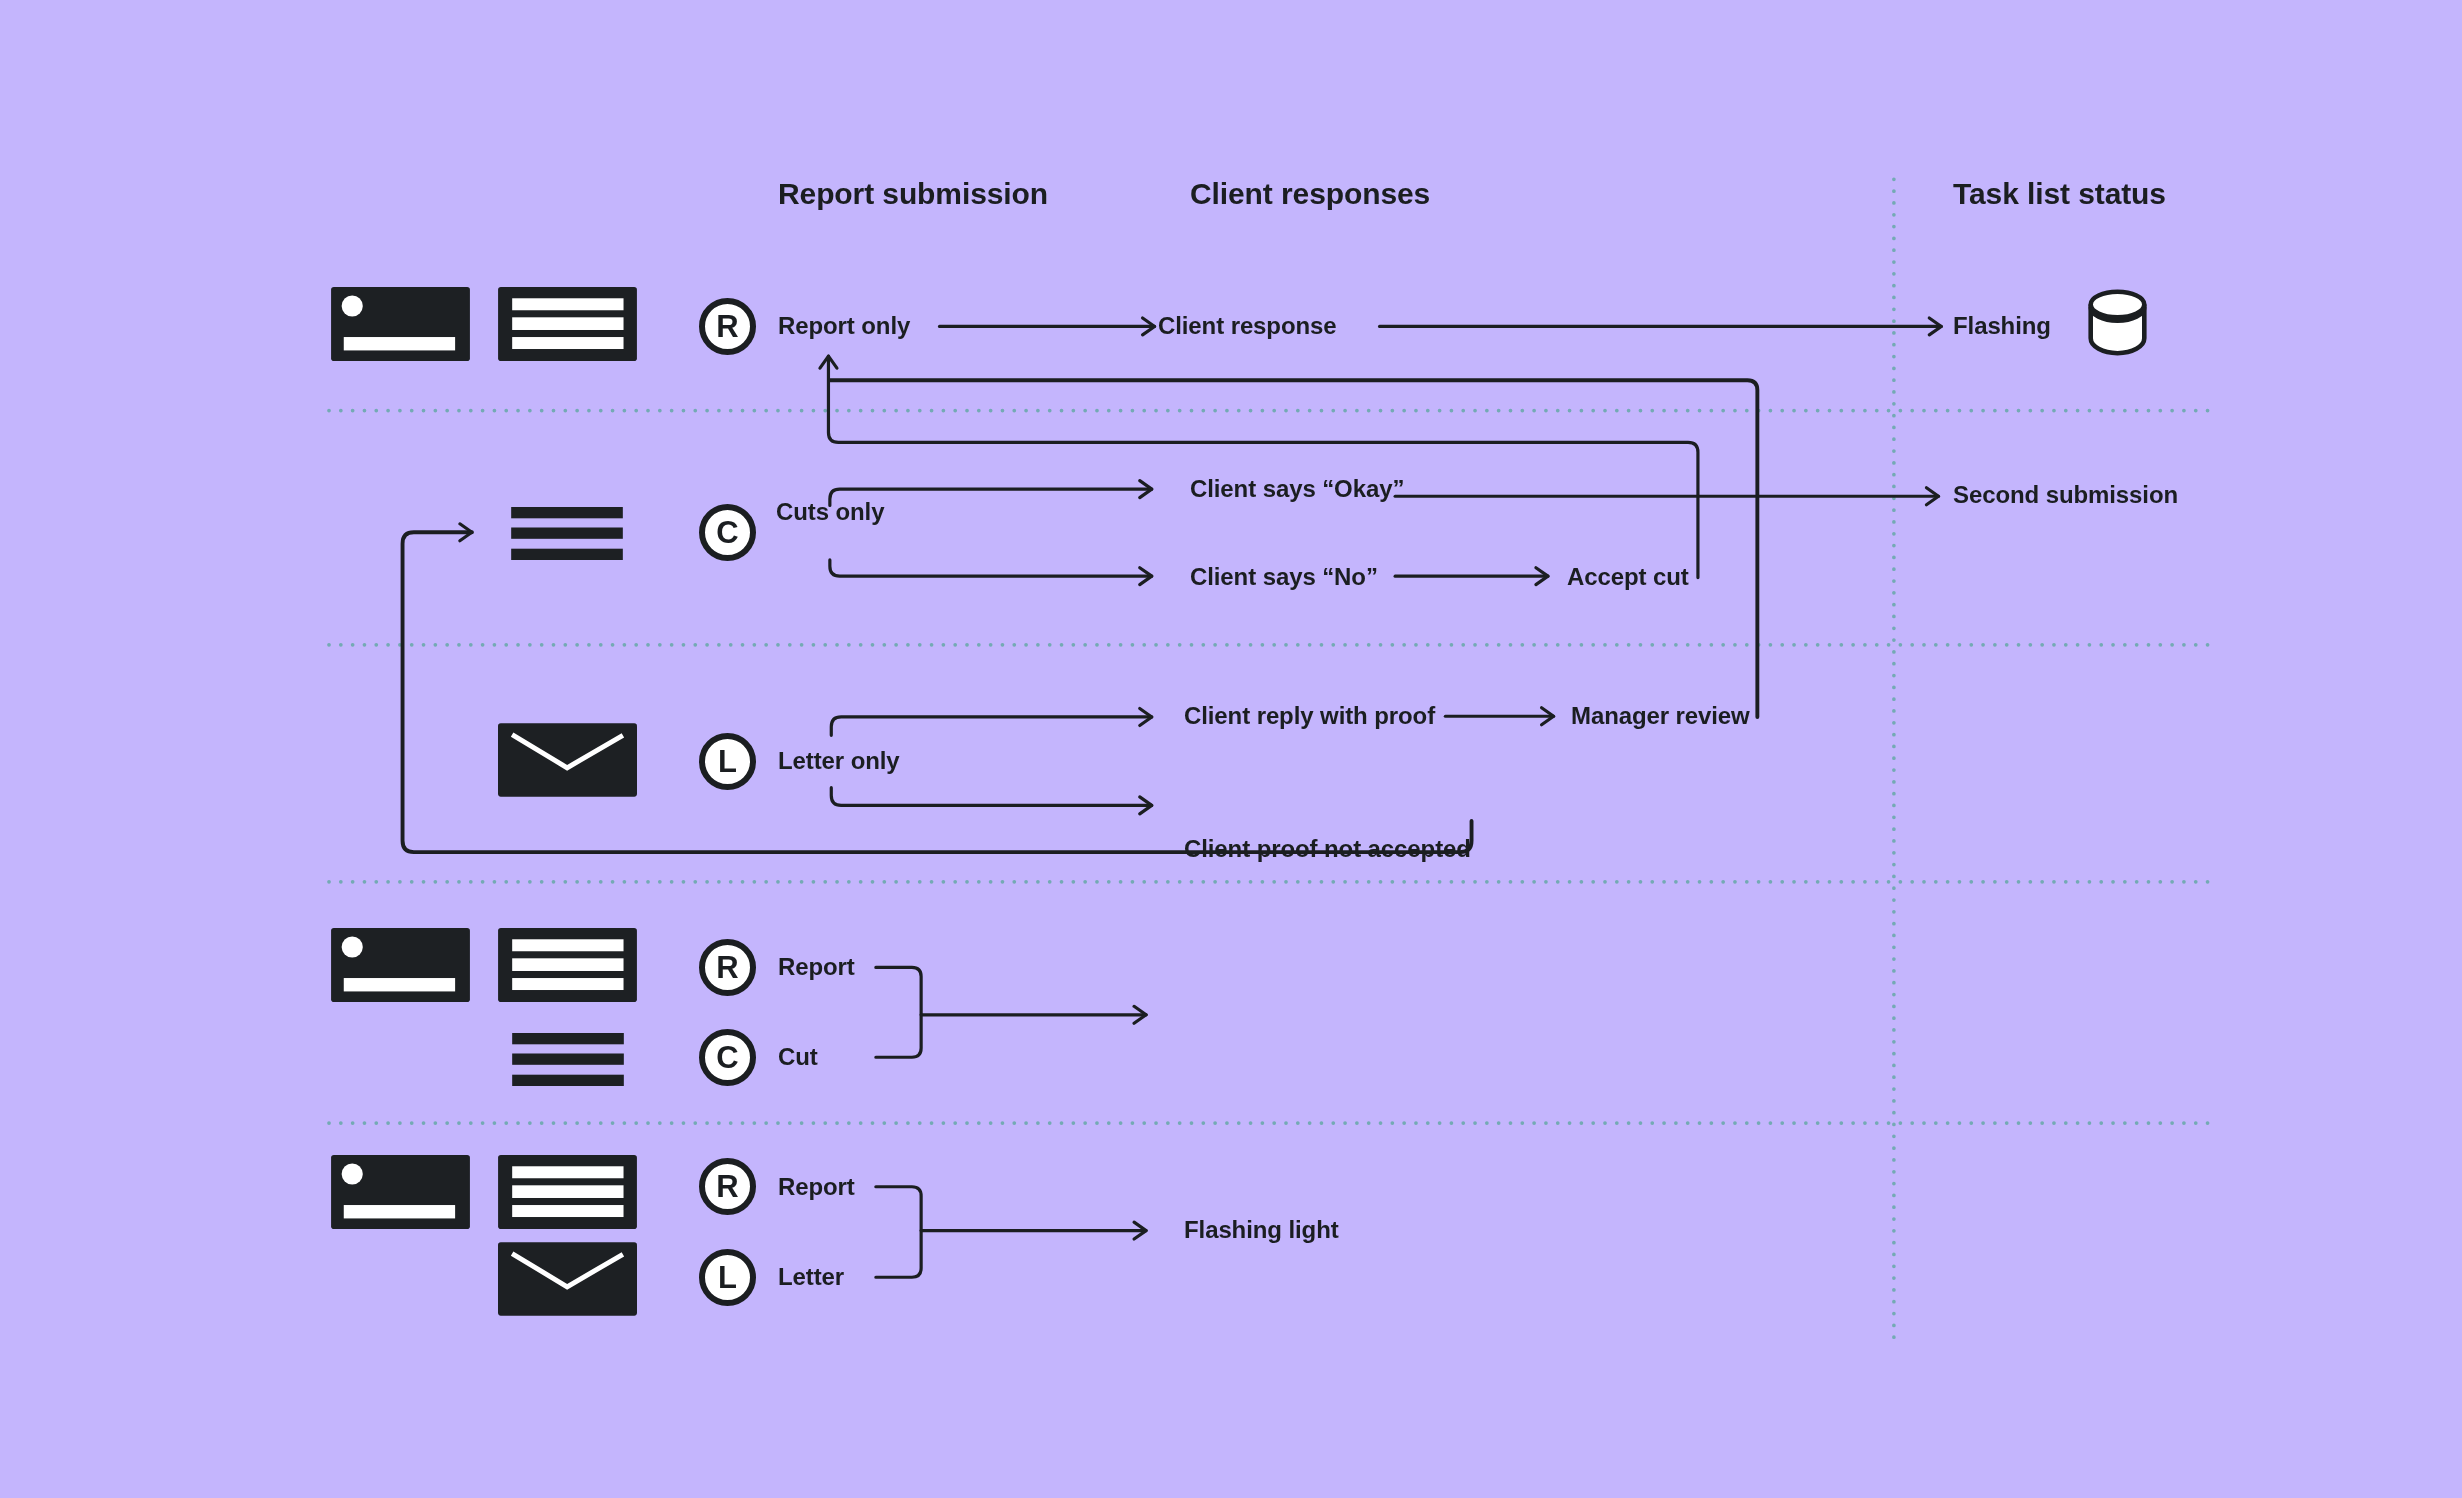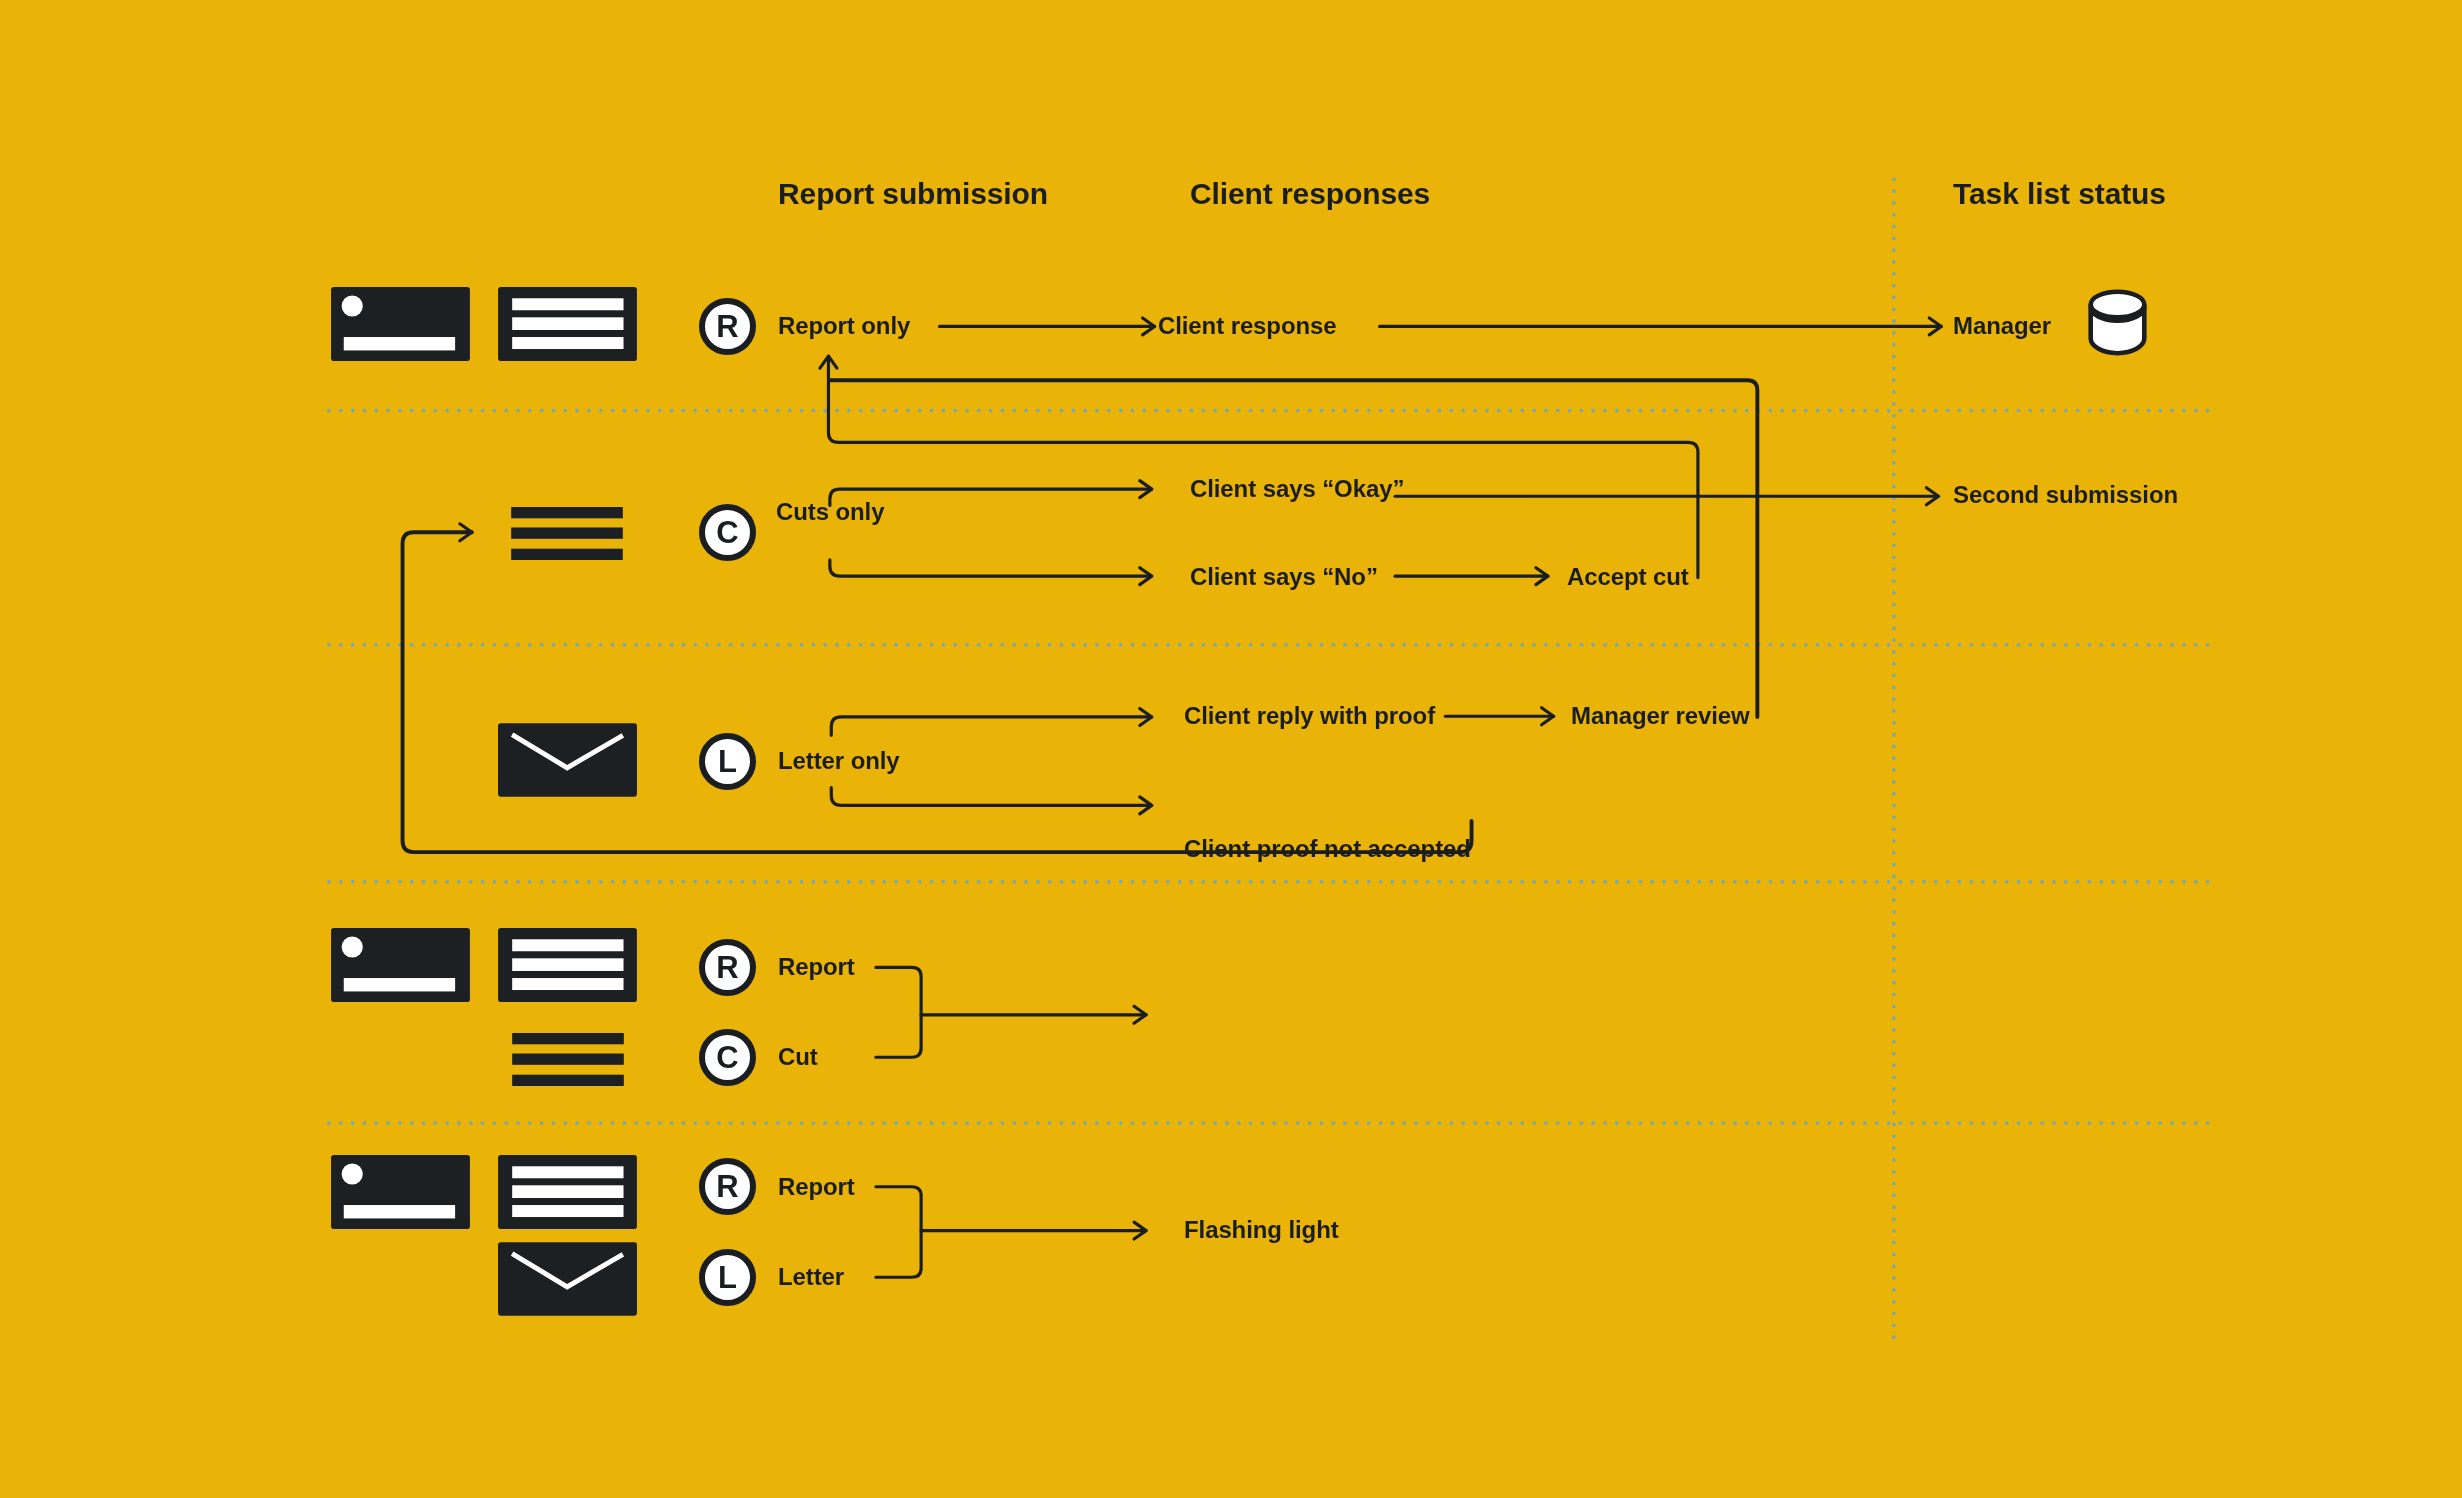--- a/index.html
+++ b/index.html
@@ -1,20 +1,20 @@
 <!DOCTYPE html>
 <html style="font-size:11.3px"><head>
 <meta charset="utf-8">
 <style>
   html, body { margin: 0; padding: 0; background: #e8f5f7; }
   .canvas {
     position: relative;
     width: 2462px;
     height: 1499px;
-    background: #eab308;
+    background: #c4b5fd;
     font-family: "Liberation Sans", sans-serif;
     color: #1b1e21;
     overflow: hidden;
   }
   .hdr {
     position: absolute;
     font-size: 30px;
     font-weight: 700;
     letter-spacing: -0.1px;
     white-space: nowrap;
@@ -119,21 +119,21 @@
     <svg width="139" height="74" viewBox="0 0 197 105">
       <rect x="0" y="0" width="197" height="105" rx="4" fill="#1d2023"></rect>
       <rect x="20" y="16" width="158" height="17" fill="#ffffff"></rect>
       <rect x="20" y="43" width="158" height="18" fill="#ffffff"></rect>
       <rect x="20" y="71" width="158" height="17" fill="#ffffff"></rect>
     </svg>
   </div>
   <div class="badge" style="left:699px; top:298px">R</div>
   <div class="lbl" style="left:778px; top:326px">Report only</div>
   <div class="lbl" style="left:1158px; top:326px">Client response</div>
-  <div class="lbl" style="left:1953px; top:326px">Manager</div>
+  <div class="lbl" style="left:1953px; top:326px">Flashing</div>
   <div class="icon" style="left:2085px; top:289px">
     <svg width="65" height="67" viewBox="0 0 92 95">
       <path d="M8 22 V70 A38 21 0 0 0 84 70 V22" fill="#ffffff" stroke="#1b1e21" stroke-width="6.5"></path>
       <ellipse cx="46" cy="22" rx="38" ry="18" fill="#ffffff" stroke="#1b1e21" stroke-width="6.5"></ellipse>
       <path d="M8 26 A38 19 0 0 0 84 26" fill="none" stroke="#1b1e21" stroke-width="6.5"></path>
     </svg>
   </div>
 
   <div class="icon" style="left:511px; top:507px">
     <svg width="112" height="53" viewBox="0 0 158 75">

